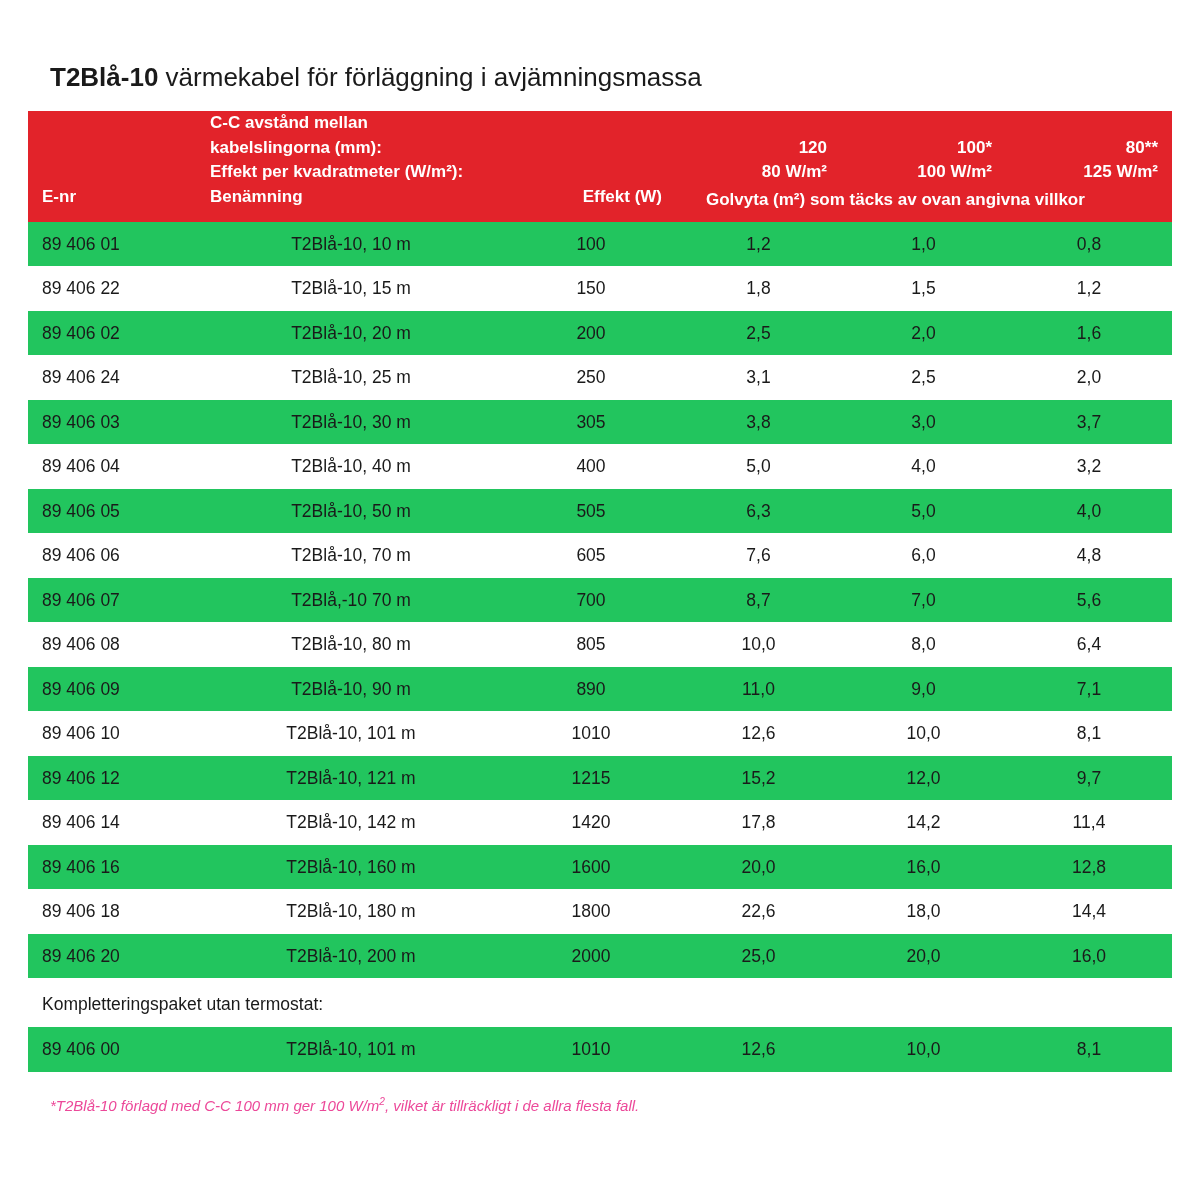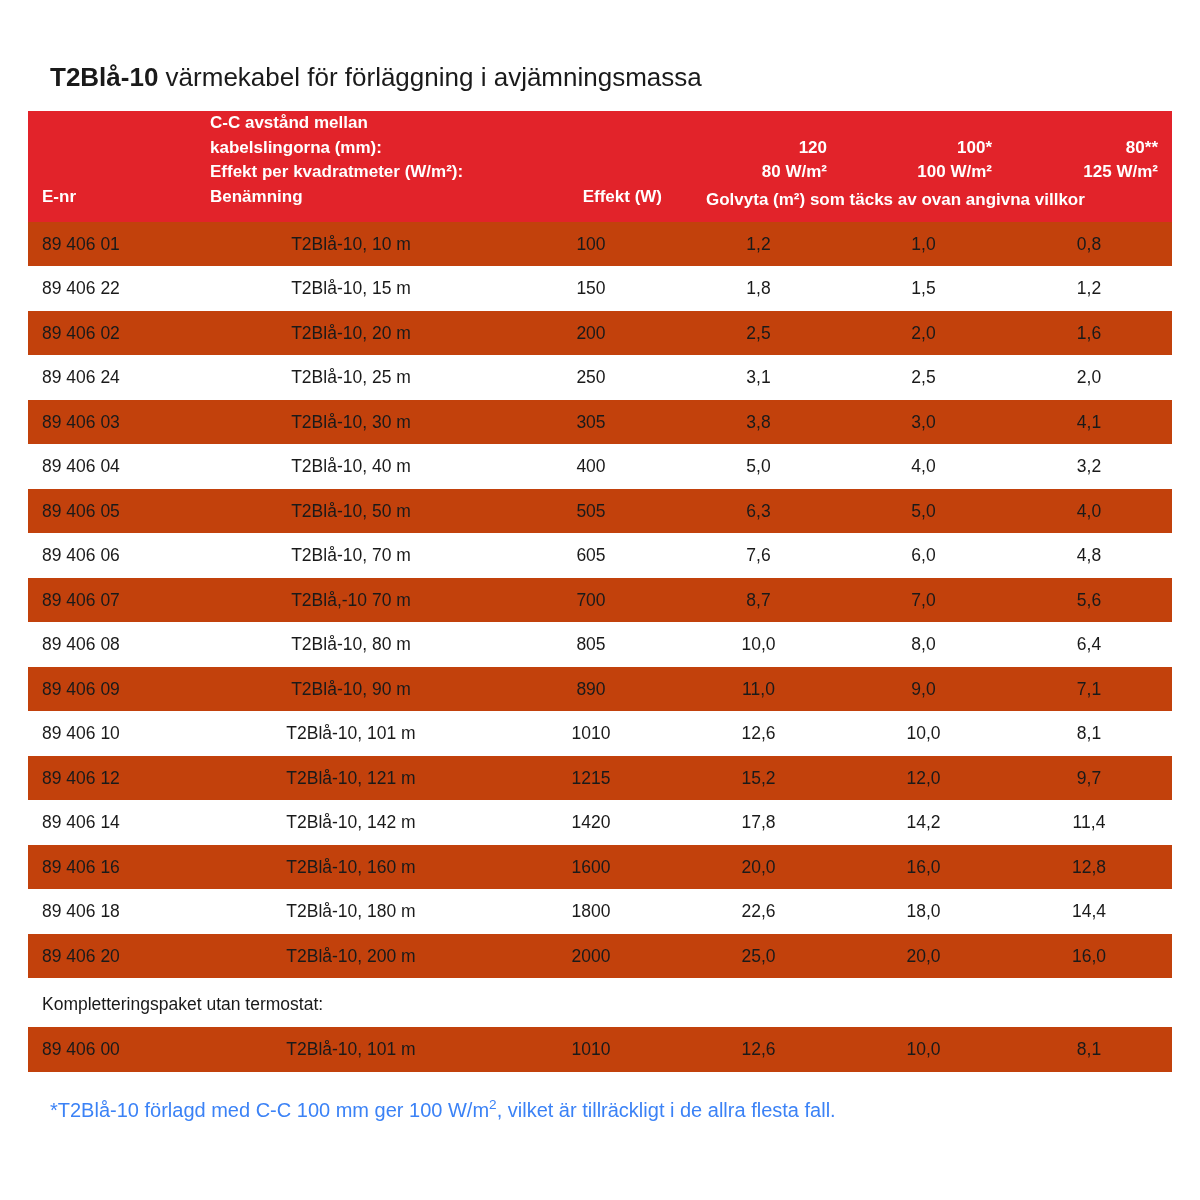--- a/index.html
+++ b/index.html
@@ -81,38 +81,39 @@
   }
 
   tbody td {
     font-size: 17.5px;
     height: 44.5px;
     padding: 0 14px;
     vertical-align: middle;
     color: #1a1a1a;
     font-weight: 400;
   }
-  tbody tr.alt { background: #c2410c; }
+  tbody tr.alt { background: #22c55e; }
   tbody tr.plain { background: #ffffff; }
   td.enr { text-align: left; }
   td.name { text-align: center; }
   td.num { text-align: center; }
 
   .note-row td {
     font-size: 17.5px;
     padding: 16px 14px 12px 14px;
     background: #ffffff;
     height: auto;
   }
 
   .footnotes {
     margin: 22px 0 0 22px;
-    font-size: 20px;
+    font-size: 15px;
     line-height: 1.55;
-    color: #3b82f6;
+    color: #ec4899;
+    font-style: italic;
   }
   .footnotes div { white-space: nowrap; }
   sup { font-size: 0.68em; vertical-align: super; }
 </style>
 </head>
 <body>
 
 <div class="page">
 
   <h1 class="title">
@@ -220,21 +221,21 @@
         <td class="num">3,1</td>
         <td class="num">2,5</td>
         <td class="num">2,0</td>
       </tr>
       <tr class="alt">
         <td class="enr">89 406 03</td>
         <td class="name">T2Blå-10, 30 m</td>
         <td class="num">305</td>
         <td class="num">3,8</td>
         <td class="num">3,0</td>
-        <td class="num">4,1</td>
+        <td class="num">3,7</td>
       </tr>
       <tr class="plain">
         <td class="enr">89 406 04</td>
         <td class="name">T2Blå-10, 40 m</td>
         <td class="num">400</td>
         <td class="num">5,0</td>
         <td class="num">4,0</td>
         <td class="num">3,2</td>
       </tr>
       <tr class="alt">

